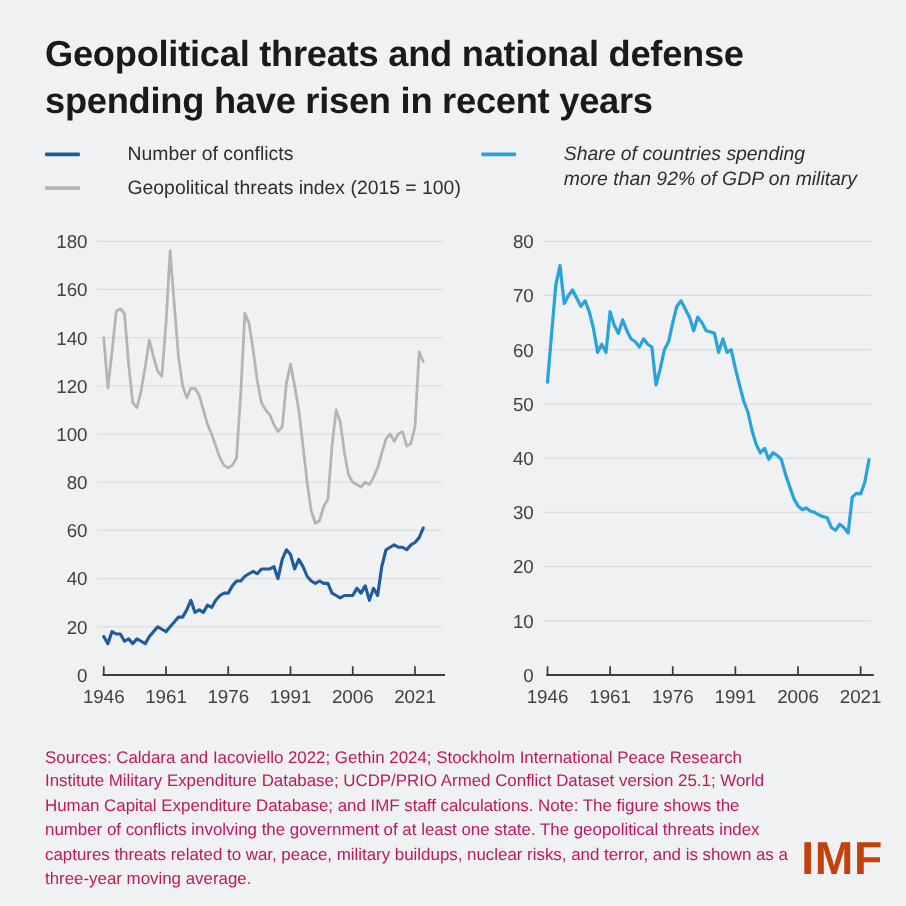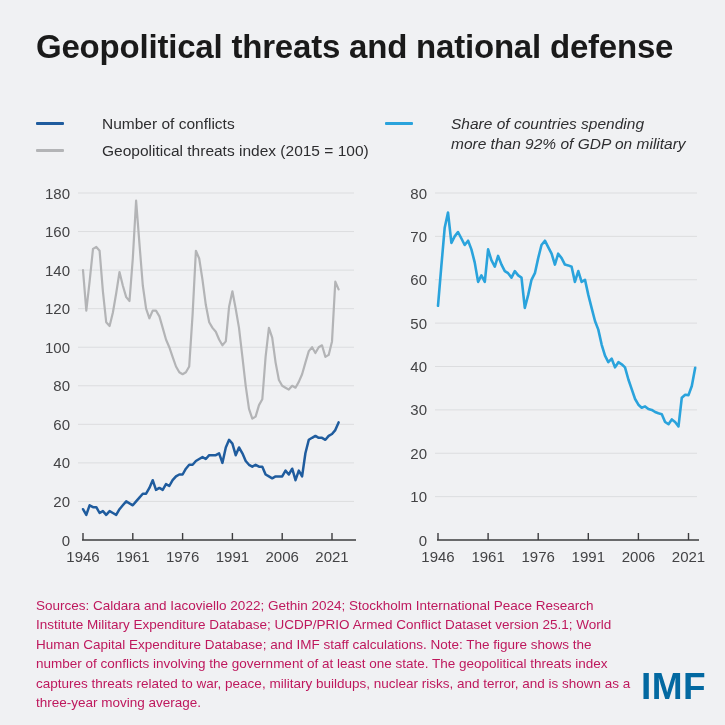--- a/index.html
+++ b/index.html
@@ -5,49 +5,50 @@
   html,body{margin:0;padding:0;}
   body{font-family:"Liberation Sans", sans-serif;}
   .page{
     position:relative;
     width:725px;height:725px;
     background:#f0f1f3;
     overflow:hidden;
   }
   .title{
     position:absolute;left:36px;top:26px;width:660px;
-    font-size:33px;font-weight:700;color:#1a1a1a;
+    font-size:29px;font-weight:700;color:#1a1a1a;
     line-height:1.26;letter-spacing:-0.2px;
   }
   .legend{position:absolute;top:114px;}
   .legend-left{left:36px;}
   .legend-right{left:385px;font-style:italic;}
   .legend-row{display:flex;align-items:flex-start;margin-bottom:7px;}
   .swatch{width:28px;height:3px;border-radius:1px;margin-top:8px;margin-right:3px;flex:none;}
   .legend-text{font-size:15.5px;color:#2e2e30;line-height:1.32;white-space:nowrap;margin-left:35px;}
   .legend-text-multiline{white-space:normal;width:250px;}
   .chart{position:absolute;top:180px;}
   .chart-1{left:18px;}
   .chart-2{left:375px;}
   .footer{
     position:absolute;left:36px;top:596px;width:604px;
     font-size:13.5px;color:#be185d;line-height:1.44;
   }
   .imf-logo{
     position:absolute;left:641px;top:666px;
-    font-size:37px;font-weight:700;color:#0369a1;letter-spacing:0.5px;
+    font-size:37px;font-weight:700;color:#c2410c;letter-spacing:0.5px;
   }
 </style>
 </head>
 <body>
 
 <div class="page">
 
   <div class="title">
     <div>Geopolitical threats and national defense</div>
+    <div>spending have risen in recent years</div>
   </div>
 
   <div class="legend legend-left">
     <div class="legend-row">
       <span class="swatch" style="background: rgb(31, 92, 158);"></span>
       <span class="legend-text">Number of conflicts</span>
     </div>
     <div class="legend-row">
       <span class="swatch" style="background: rgb(179, 180, 182);"></span>
       <span class="legend-text">Geopolitical threats index (2015 = 100)</span>

